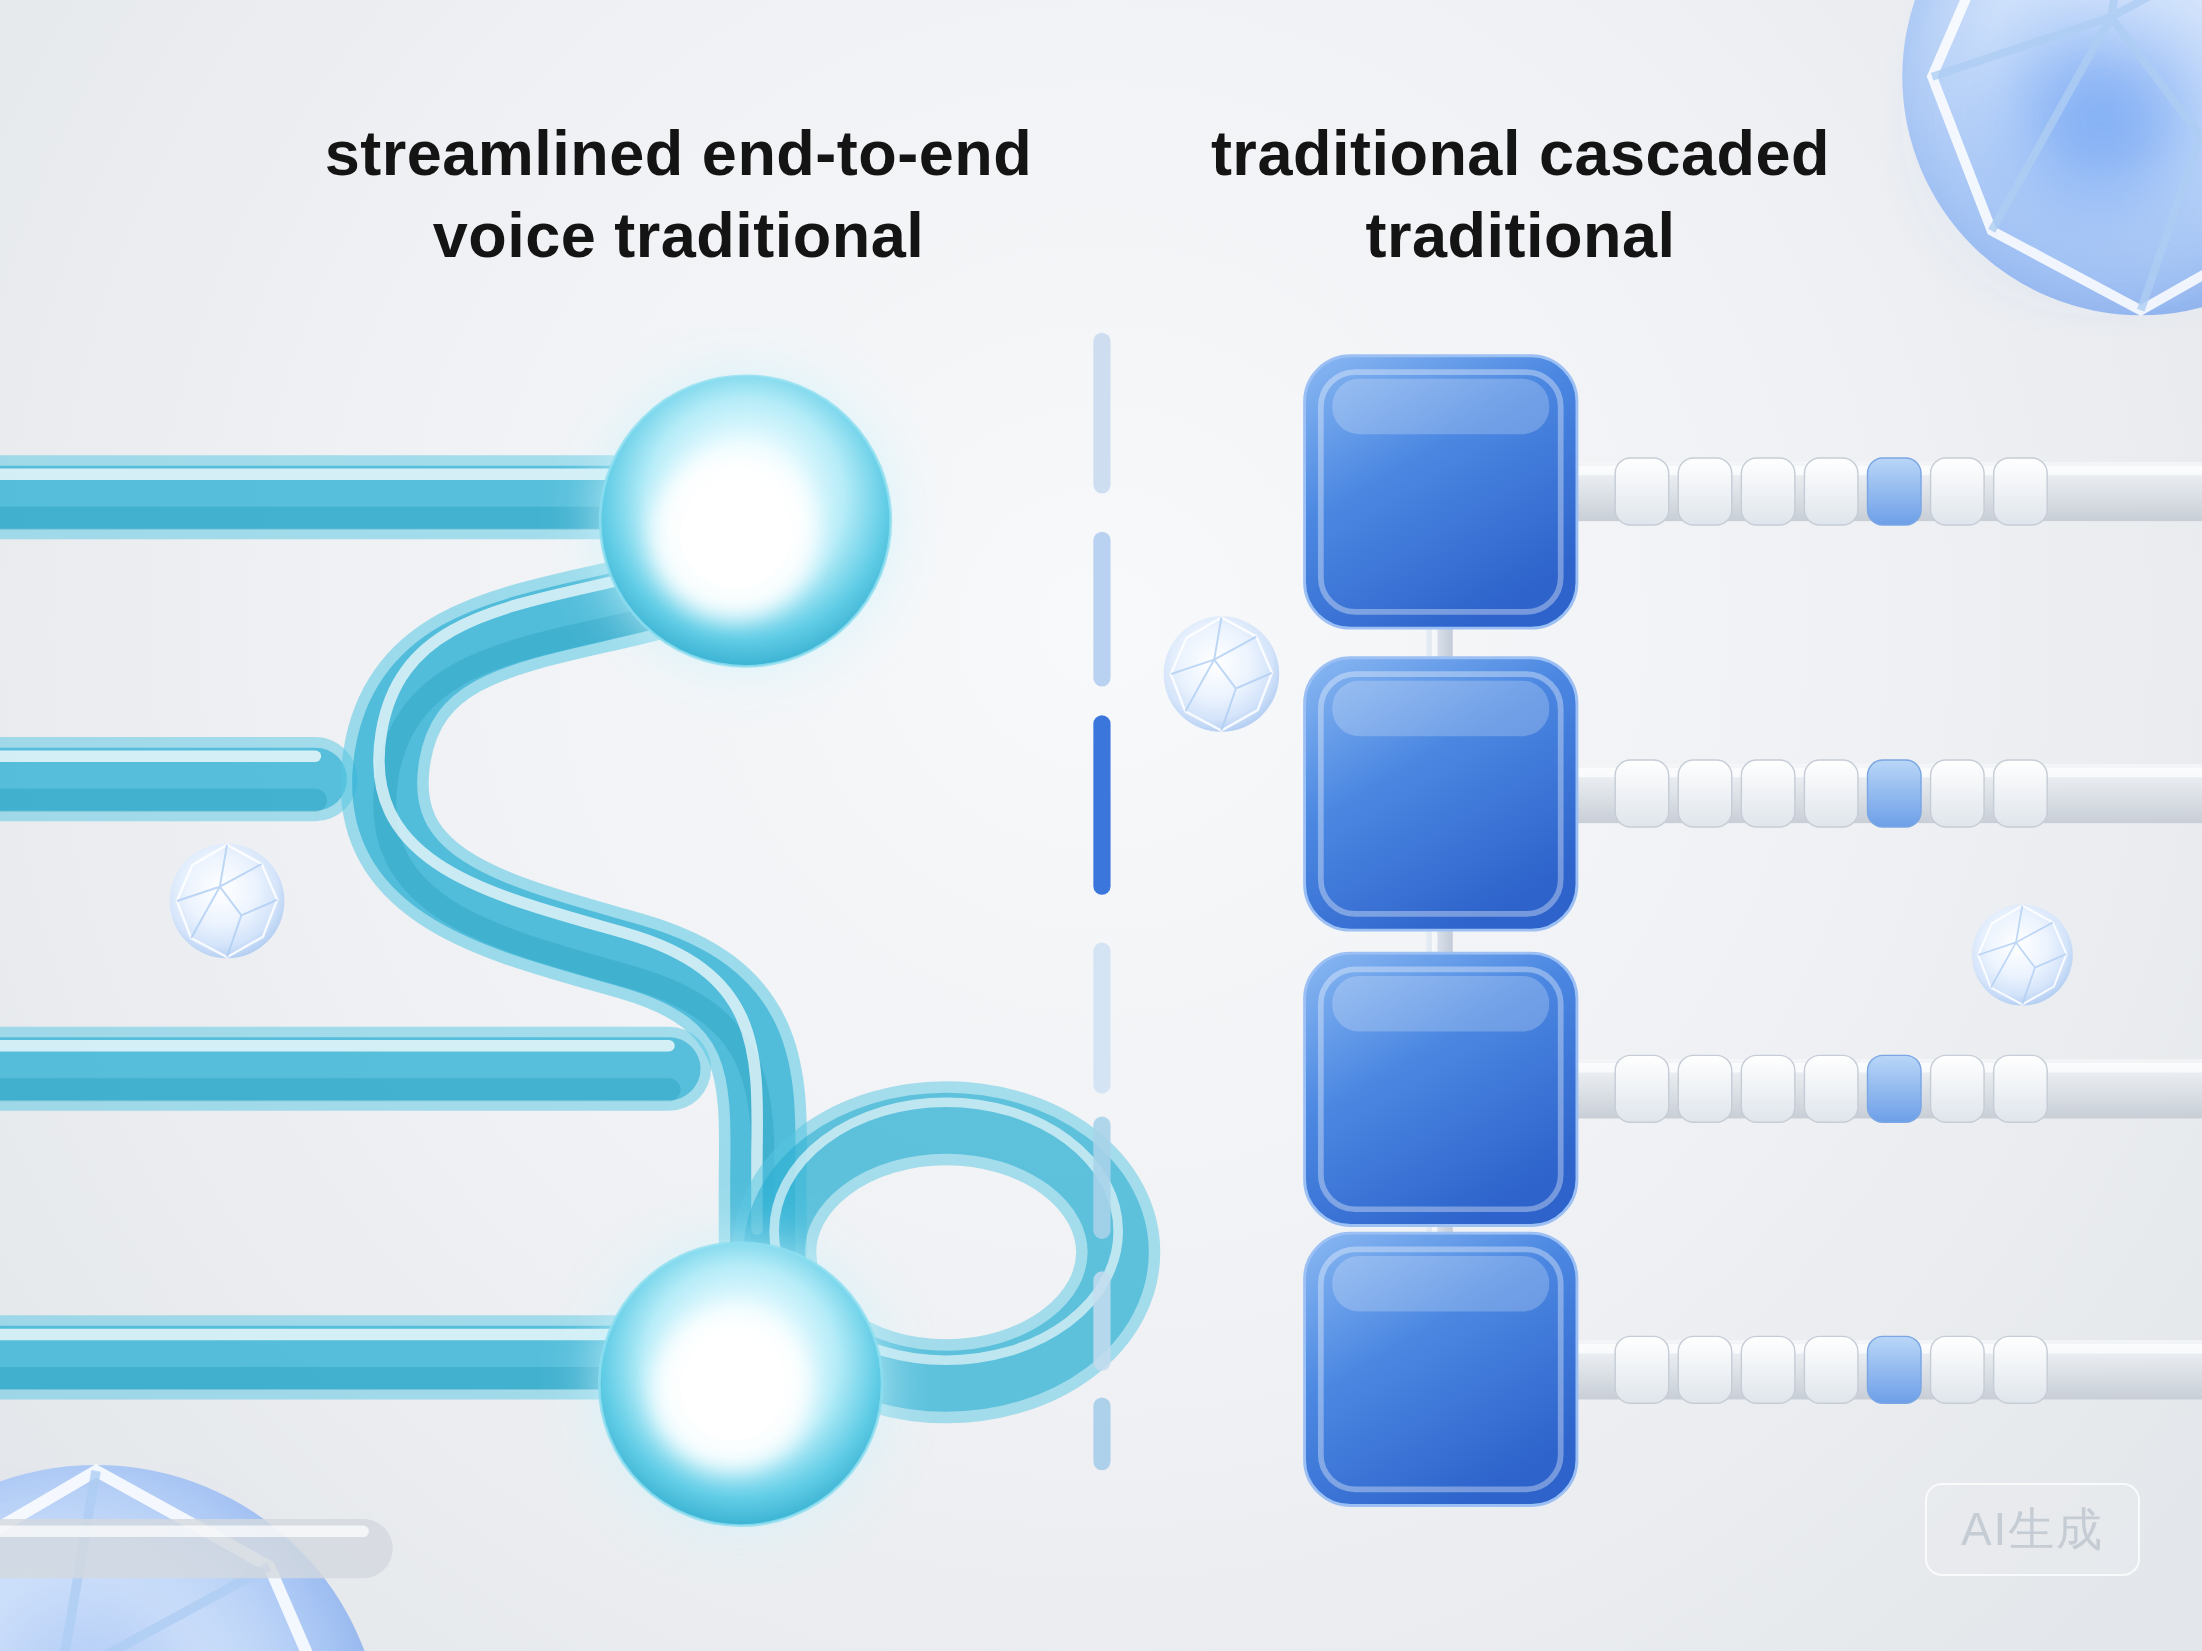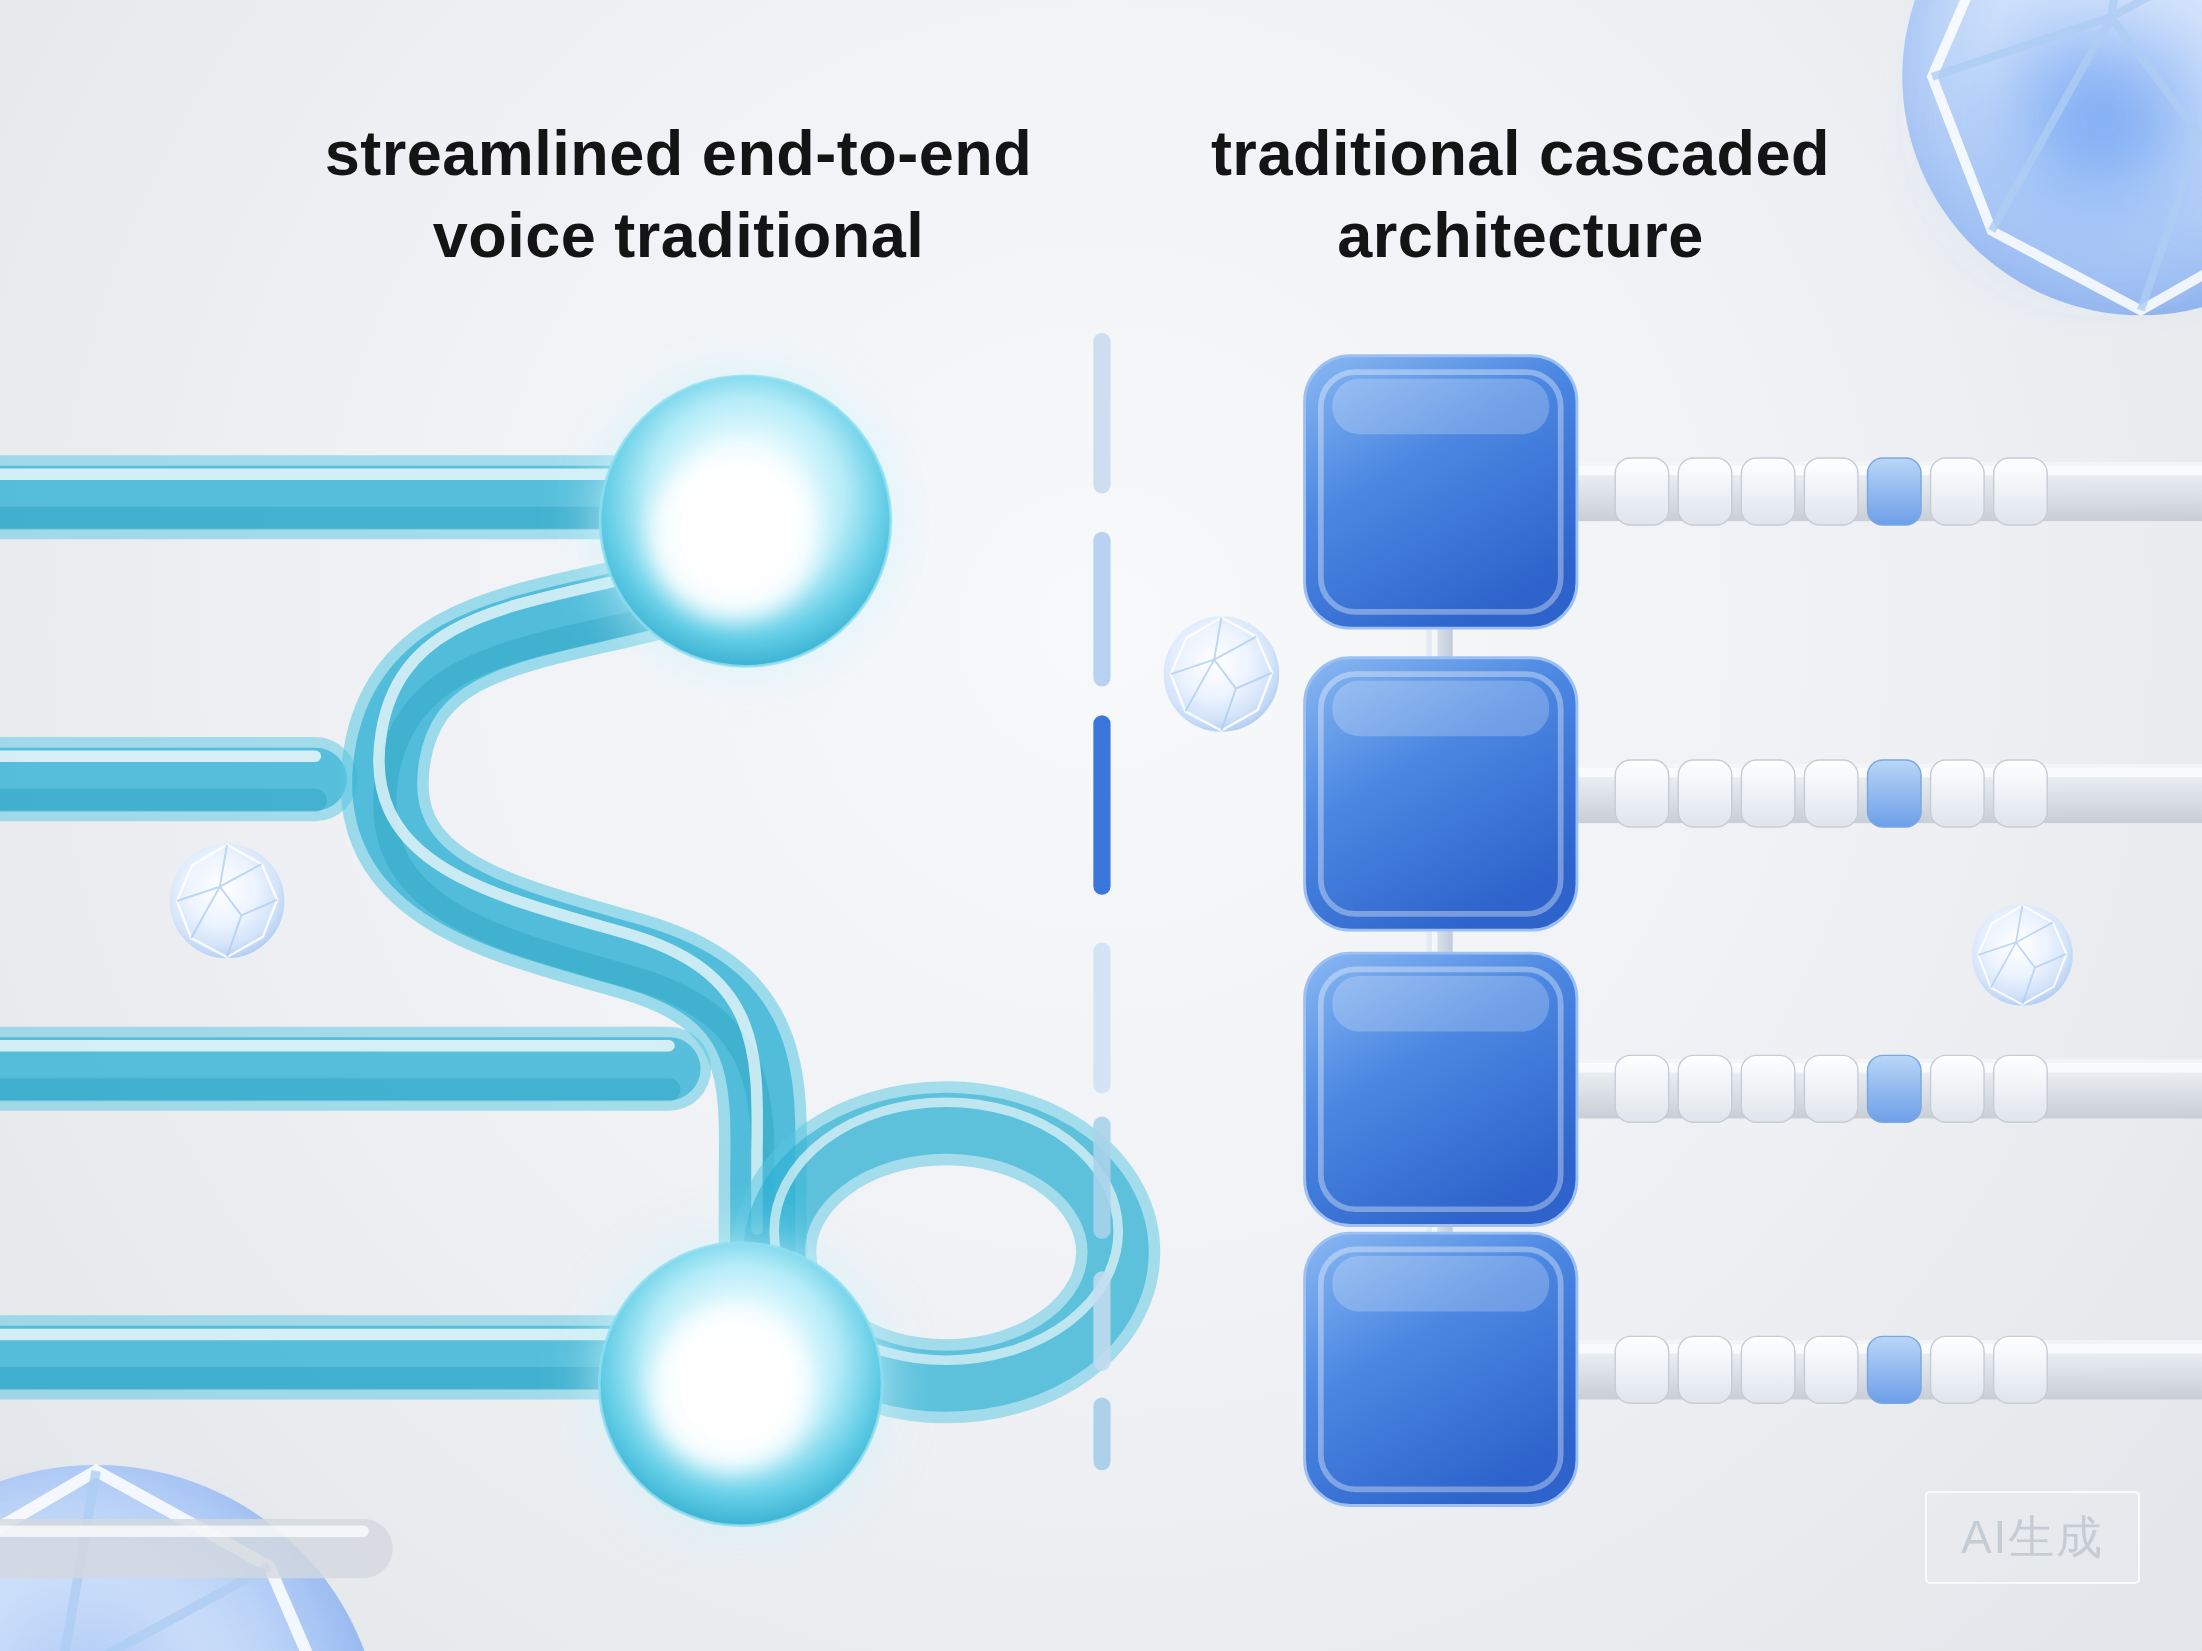--- a/index.html
+++ b/index.html
@@ -22,24 +22,24 @@
     font-size:63px;
     font-weight:700;
     line-height:1.3;
     letter-spacing:0.5px;
   }
   .title span{display:block;}
   .title.left{left:239px;width:879px;}
   .title.right{left:1138px;width:765px;}
   .watermark{
     position:absolute;
-    right:62px;bottom:68px;
+    right:62px;bottom:76px;
     padding:13.4px 34px;
     border:2.9px solid rgba(255,255,255,0.75);
-    border-radius:5px;
+    border-radius:17px;
     background:rgba(235,238,242,0.35);
   }
   .watermark span{
     color:var(--watermark-text,#c6ccd4);
     font-size:46px;
     font-weight:500;
     letter-spacing:1.9px;
   }
 </style>
 </head>
@@ -290,21 +290,21 @@
       </g>
     </g>
   </svg>
 
   <div class="title left">
     <span>streamlined end-to-end</span>
     <span>voice traditional</span>
   </div>
   <div class="title right">
     <span>traditional cascaded</span>
-    <span>architecture</span>
+    <span>traditional</span>
   </div>
 
   <div class="watermark">
     <span>AI生成</span>
   </div>
 
 </div>
 
 
 </body></html>

